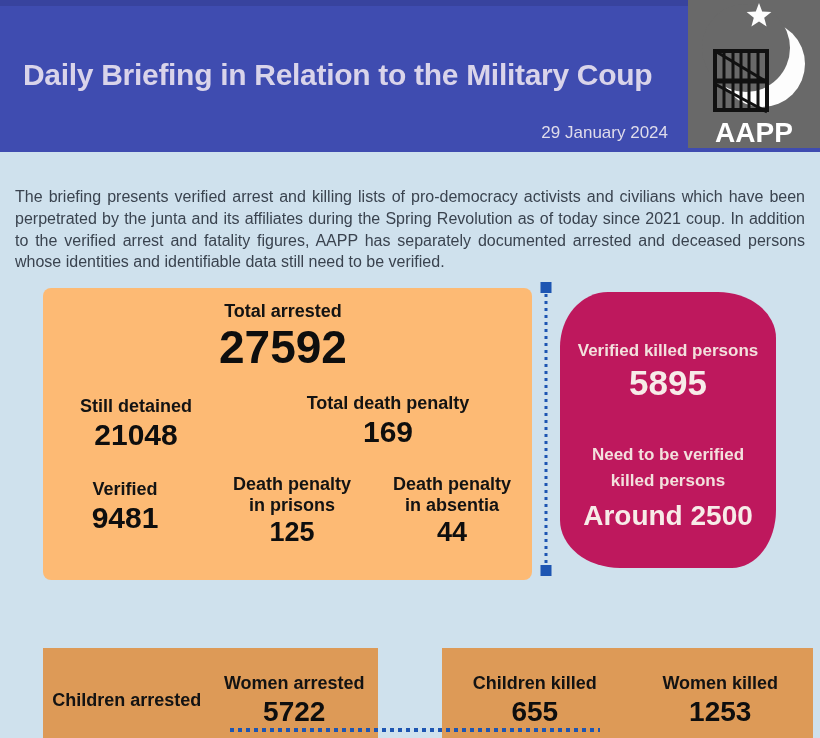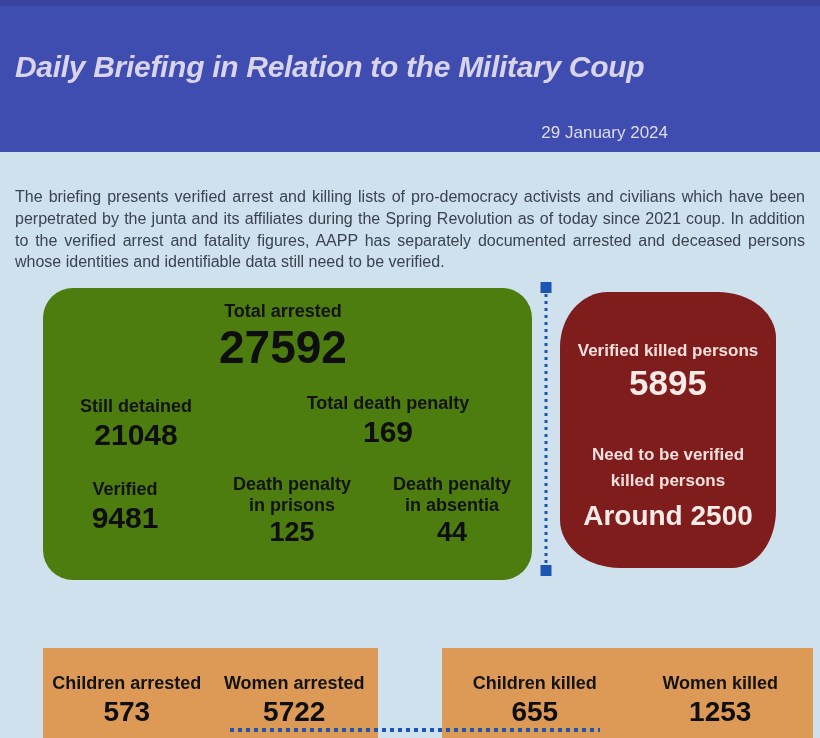--- a/index.html
+++ b/index.html
@@ -2,35 +2,35 @@
 <html><head>
 <meta charset="utf-8">
 <style>
   html,body{margin:0;padding:0;background:#cfe1ed;}
   .page{position:relative;width:820px;height:738px;background:#cfe1ed;
         font-family:"Liberation Sans",sans-serif;overflow:hidden;}
 
   
   .banner{position:absolute;left:0;top:0;width:820px;height:152px;background:#3f4cb0;
           border-top:6px solid #38439e;box-sizing:border-box;}
-  .banner h1{position:absolute;left:15px;top:44px;margin:0;font-size:30px;font-weight:700;
-             color:#d9d4ea;letter-spacing:-.3px;white-space:nowrap;font-style:italic;}
+  .banner h1{position:absolute;left:15px;top:44px;margin:8px;font-size:30px;font-weight:700;
+             color:#d9d4ea;letter-spacing:-.3px;white-space:nowrap;}
   .banner .date{position:absolute;right:152px;top:117px;font-size:17px;color:#dfdceb;}
 
   
   .logo{position:absolute;top:0;right:0;width:132px;height:148px;background:#696969;}
   .logo svg{display:block;}
 
   
   .intro{position:absolute;left:15px;top:186px;width:790px;margin:0;font-size:16px;
          line-height:1.36;color:#3a434f;text-align:justify;}
 
   
   .panel-pink{position:absolute;left:43px;top:288px;width:489px;height:292px;
-              background:#4d7c0f;border-radius:30px;}
+              background:#fdba74;border-radius:8px;}
   .stat{position:absolute;transform:translateX(-50%);text-align:center;color:#131313;}
   .stat-label{font-size:18px;font-weight:700;line-height:1.18;white-space:nowrap;}
   .stat-value{font-weight:700;color:#0e0e0e;}
   .v-xl{font-size:46px;line-height:1.12;}
   .v-lg{font-size:30px;line-height:1.18;}
   .v-md{font-size:27px;line-height:1.22;}
   .pos-total{left:240px;top:13px;}
   .pos-detained{left:93px;top:108px;}
   .pos-tdp{left:345px;top:105px;}
   .pos-sentenced{left:82px;top:191px;}
@@ -38,21 +38,21 @@
   .pos-absentia{left:409px;top:186px;}
 
   
   .divider-v{position:absolute;left:540px;top:282px;width:12px;height:294px;}
   .cap{position:absolute;left:50%;transform:translateX(-50%);width:11px;height:11px;background:#1d55b2;}
   .cap.top{top:0;} .cap.bottom{bottom:0;}
   .dotline{position:absolute;left:50%;transform:translateX(-50%);top:12px;bottom:12px;width:3px;
            background-image:repeating-linear-gradient(to bottom,#1d55b2 0 3px,transparent 3px 7px);}
 
   
-  .panel-red{position:absolute;left:560px;top:292px;width:216px;height:276px;background:#7f1d1d;
+  .panel-red{position:absolute;left:560px;top:292px;width:216px;height:276px;background:#be185d;
              border-radius:48px 58px 44px 60px / 55px 46px 58px 48px;
              display:flex;flex-direction:column;align-items:center;padding-top:46px;
              box-sizing:border-box;color:#f3e0dd;text-align:center;}
   .red-label{font-size:17px;font-weight:700;line-height:1.5;}
   .red-value-xl{font-size:35px;font-weight:700;color:#f7ebe8;line-height:1.1;margin-bottom:40px;}
   .red-value-lg{font-size:28px;font-weight:700;color:#f7ebe8;line-height:1.2;margin-top:6px;}
 
   
   .bar{position:absolute;top:600px;height:106px;background:#dd9a57;display:flex;
        align-items:center;color:#131313;text-align:center;margin-top:48px;}
@@ -69,20 +69,40 @@
 </head>
 <body>
 
 <div class="page">
 
   <header class="banner">
     <h1>Daily Briefing in Relation to the Military Coup</h1>
     <div class="date">29 January 2024</div>
   </header>
 
+  <div class="logo">
+    <svg viewBox="0 0 132 148" width="132" height="148">
+      <rect width="132" height="148" fill="#696969"></rect>
+      <circle cx="74" cy="64" r="43" fill="#fdfdfd"></circle>
+      <circle cx="58" cy="48" r="44" fill="#696969"></circle>
+      <polygon fill="#fdfdfd" points="71,3 74.2,11.6 83.4,12 76.2,17.7 78.6,26.5 71,21.5 63.4,26.5 65.8,17.7 58.6,12 67.8,11.6"></polygon>
+      <g stroke="#111111" fill="none">
+        <rect x="27" y="51" width="52" height="59" stroke-width="4"></rect>
+        <line x1="36" y1="51" x2="36" y2="110" stroke-width="3"></line>
+        <line x1="45" y1="51" x2="45" y2="110" stroke-width="3"></line>
+        <line x1="53" y1="51" x2="53" y2="110" stroke-width="3"></line>
+        <line x1="61" y1="51" x2="61" y2="110" stroke-width="3"></line>
+        <line x1="70" y1="51" x2="70" y2="110" stroke-width="3"></line>
+        <line x1="27" y1="81" x2="79" y2="81" stroke-width="5"></line>
+        <line x1="27" y1="51" x2="79" y2="82" stroke-width="3"></line>
+        <line x1="27" y1="84" x2="79" y2="112" stroke-width="3"></line>
+      </g>
+      <text x="66" y="142" text-anchor="middle" font-size="28" font-weight="bold" fill="#ffffff" font-family="Liberation Sans, sans-serif">AAPP</text>
+    </svg>
+  </div>
 
   <p class="intro">The briefing presents verified arrest and killing lists of pro-democracy activists and civilians which have been perpetrated by the junta and its affiliates during the Spring Revolution as of today since 2021 coup. In addition to the verified arrest and fatality figures, AAPP has separately documented arrested and deceased persons whose identities and identifiable data still need to be verified.</p>
 
   <section class="panel-pink">
     <div class="stat pos-total">
       <div class="stat-label">Total arrested</div>
       <div class="stat-value v-xl">27592</div>
     </div>
     <div class="stat pos-detained">
       <div class="stat-label">Still detained</div>
@@ -124,21 +144,20 @@
     <div class="red-label">
       <span>Need to be verified</span><br>
       <span>killed persons</span>
     </div>
     <div class="red-value-lg">Around 2500</div>
   </section>
 
   <section class="bar bar-left">
     <div class="stat2">
       <div class="stat-label">Children arrested</div>
-      <div class="stat-value">573</div>
     </div>
     <div class="stat2">
       <div class="stat-label">Women arrested</div>
       <div class="stat-value">5722</div>
     </div>
   </section>
 
   <section class="bar bar-right">
     <div class="stat2">
       <div class="stat-label">Children killed</div>

